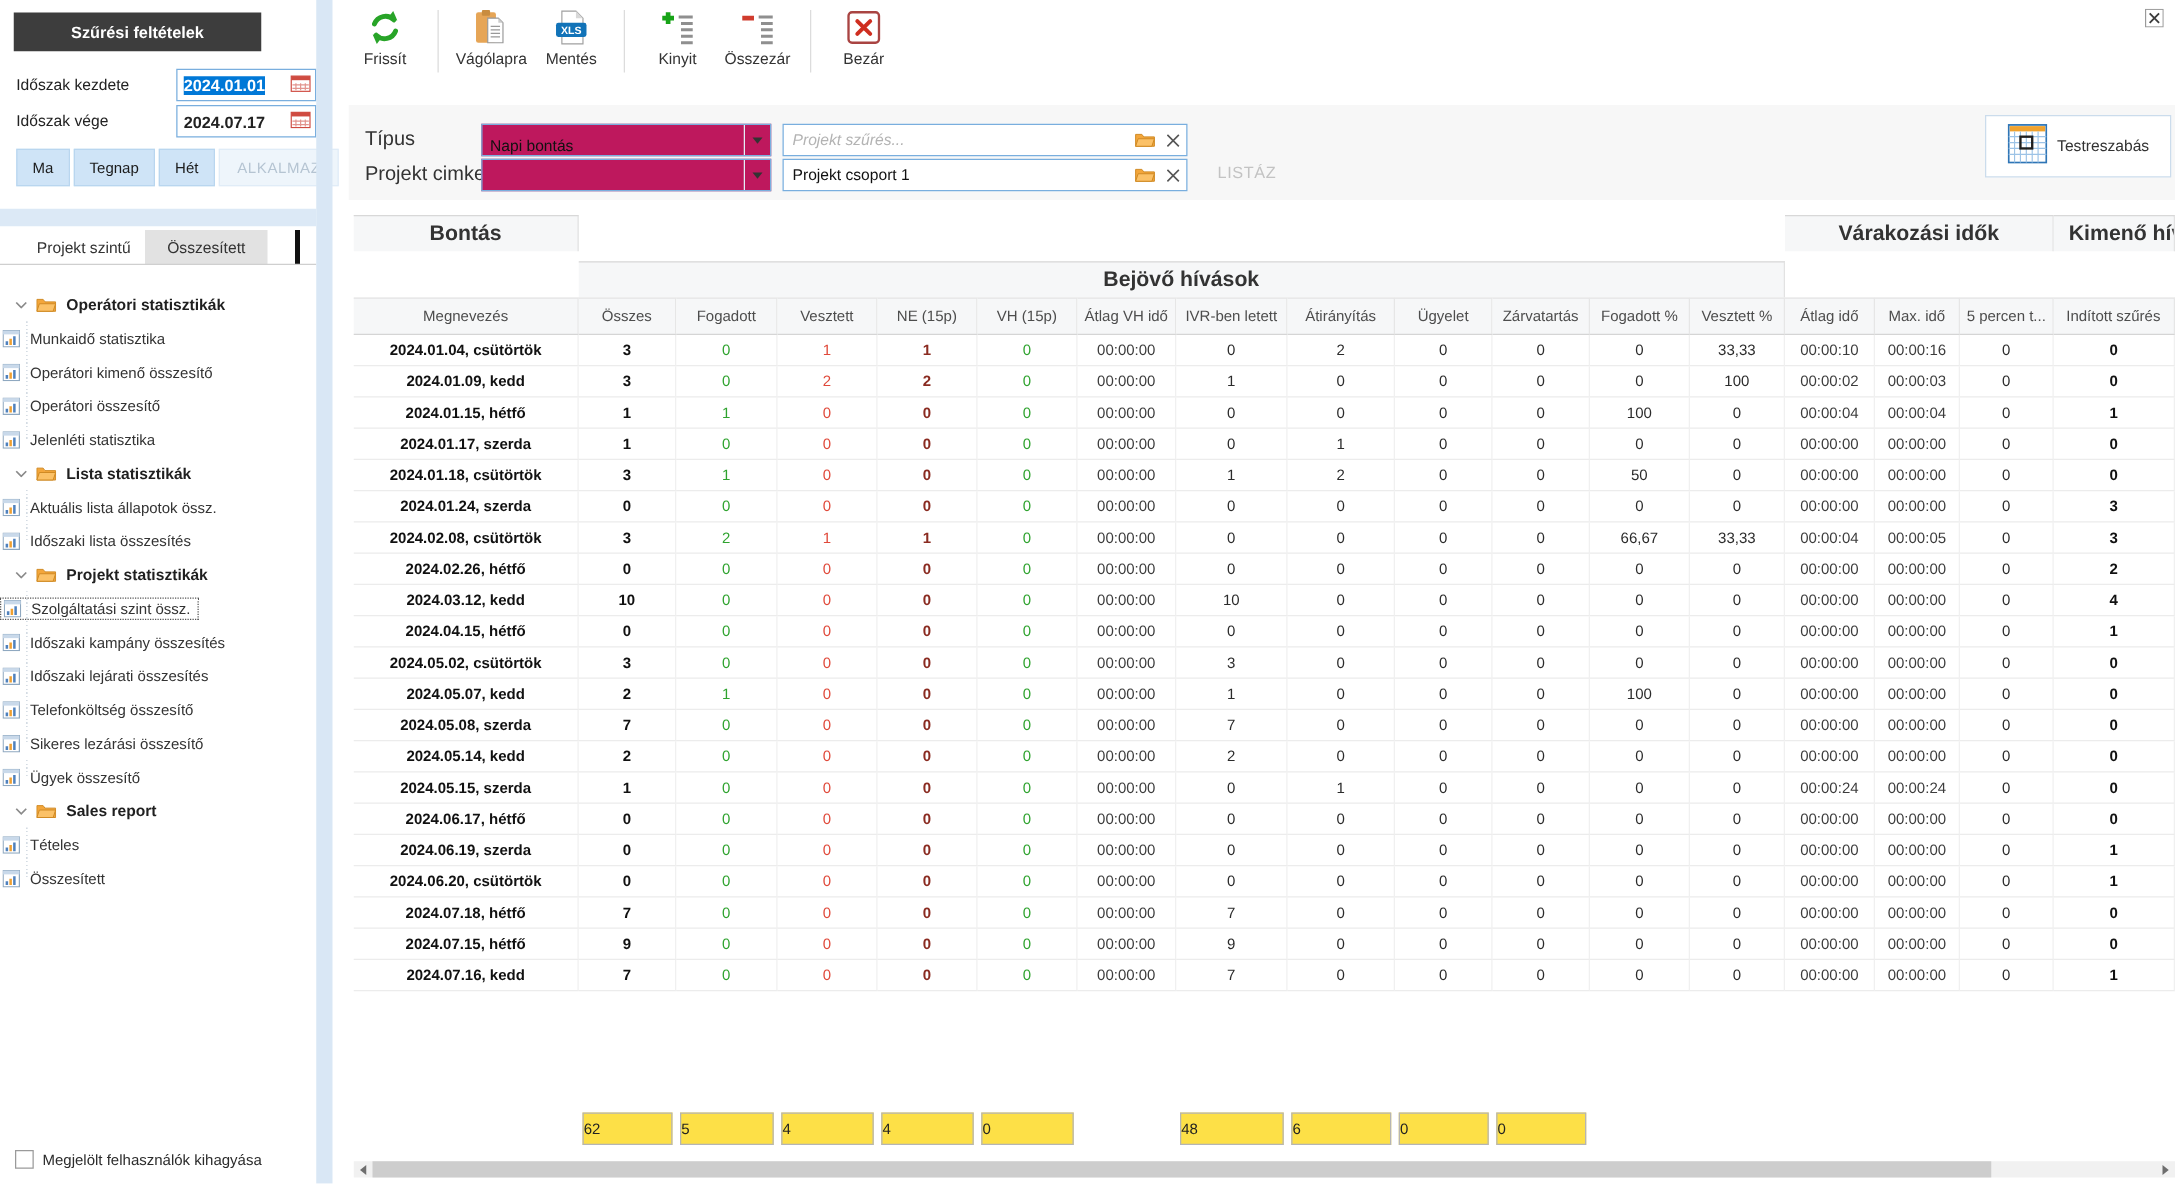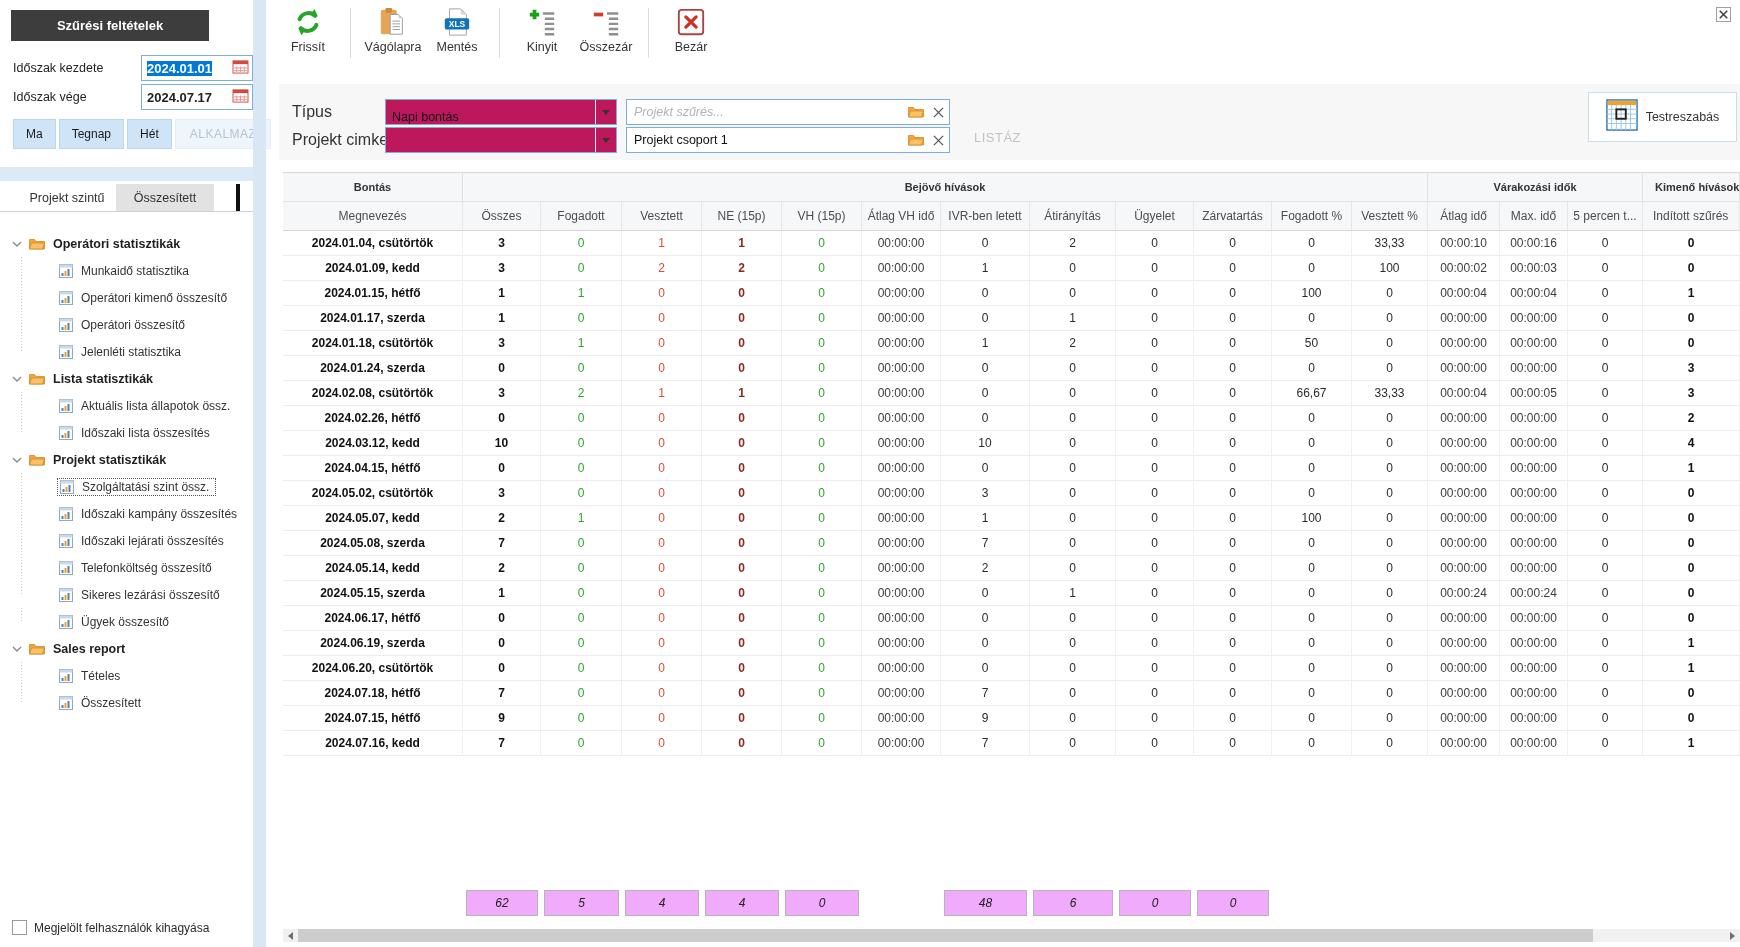--- a/index.html
+++ b/index.html
@@ -26,21 +26,21 @@
        font-size:12.5px;color:#333;}
   .tab.t0{left:18px;width:98px;background:#fff;}
   .tab.t1{left:116px;width:98px;background:#e2e2e2;}
   .tabbar{position:absolute;left:236px;top:0;width:4px;height:28px;background:#111;}
   .tabline{position:absolute;left:0;top:211px;width:253px;height:1px;background:#cfcfcf;}
   .tree{position:absolute;left:0;top:230px;width:253px;}
   .trow-f{height:27px;display:flex;align-items:center;font-size:12.5px;font-weight:bold;color:#1f1f1f;padding-left:12px;}
   .trow-f .chev{margin-right:7px;display:flex;}
   .trow-f .fico{margin-right:8px;display:flex;}
   .tchildren{position:relative;}
-  .tleaf{height:27px;display:flex;align-items:center;font-size:12px;color:#333;padding-left:57px;}
+  .tleaf{height:27px;display:flex;align-items:center;font-size:12px;color:#333;}
   .tleaf .lico{margin-right:8px;display:flex;}
   .tleaf.sel .inner{border:1px dotted #555;}
   .tleaf .inner{display:flex;align-items:center;padding:1px 6px 1px 2px;}
   .dotline{position:absolute;left:21px;top:0;bottom:13px;width:1px;
            background:repeating-linear-gradient(to bottom,#c6d0da 0 1px,transparent 1px 3px);}
   .sb-footer{position:absolute;left:12px;top:920px;display:flex;align-items:center;font-size:12px;color:#2b2b2b;}
   .cbx{width:13px;height:13px;border:1px solid #9a9a9a;background:#fff;margin-right:7px;}
 
   
   .toolbar{position:absolute;left:266px;top:0;height:62px;display:flex;align-items:flex-start;padding:6px 0 0 10px;}
@@ -64,39 +64,39 @@
   .finput .icb{width:22px;height:100%;display:flex;align-items:center;justify-content:center;}
   .listaz{position:absolute;left:695px;top:46px;font-size:13px;color:#c3c3c3;letter-spacing:.5px;}
   .custom{position:absolute;left:1309px;top:8px;width:147px;height:48px;background:#fff;border:1px solid #cbdcec;
           display:flex;align-items:center;justify-content:center;}
   .custom .cl{font-size:12.5px;color:#333;margin-left:8px;}
 
   
   .tbl{position:absolute;left:283px;top:172px;width:1457px;font-size:12px;}
   .grow{display:grid;}
   .gcell{height:28px;line-height:28px;text-align:center;background:#f6f7f8;color:#333;font-weight:bold;
-         font-size:11px;border-right:1px solid #e2e2e2;border-top:1px solid #d8d8d8;overflow:hidden;white-space:nowrap;}
+         font-size:17px;border-right:1px solid #e2e2e2;border-top:1px solid #d8d8d8;overflow:hidden;white-space:nowrap;}
   .gcell.clipL{text-align:left;padding-left:12px;}
   .hcell{height:28px;line-height:28px;text-align:center;background:#f6f7f8;color:#4d4d4d;
          border-right:1px solid #e6e6e6;border-top:1px solid #e3e3e3;border-bottom:1px solid #d5d5d5;
          overflow:hidden;white-space:nowrap;}
   .hcell.clipL{text-align:left;padding-left:10px;}
   .dcell{height:24px;line-height:24px;text-align:center;border-right:1px solid #f0f0f0;
          border-bottom:1px solid #ececec;overflow:hidden;white-space:nowrap;color:#2b2b2b;}
   .c-name{font-weight:bold;color:#111;}
   .c-bold{font-weight:bold;color:#111;}
   .c-green{color:#2fa32f;}
   .c-red{color:#e0493a;}
   .c-maroon{color:#8a2b21;font-weight:bold;}
   .c-time{color:#3c3c3c;}
 
   
   .sumrow{position:absolute;left:283px;top:890px;width:1457px;display:grid;}
-  .sumbox{height:24px;line-height:24px;margin:0 3px;border:1px solid #b5b5b5;background:#f0abfc;
-          text-align:center;font-size:12px;color:#222;font-style:italic;}
+  .sumbox{height:24px;line-height:24px;margin:0 3px;border:1px solid #b5b5b5;background:#fde047;
+          text-align:left;font-size:12px;color:#222;}
   .hscroll{position:absolute;left:283px;top:929px;width:1457px;height:13px;background:#f1f1f1;display:flex;align-items:center;}
   .sarr{width:15px;height:13px;display:flex;align-items:center;justify-content:center;}
   .tri-l{width:0;height:0;border-top:4px solid transparent;border-bottom:4px solid transparent;border-right:5px solid #6e6e6e;}
   .tri-r{width:0;height:0;border-top:4px solid transparent;border-bottom:4px solid transparent;border-left:5px solid #6e6e6e;}
   .thumb{width:1295px;height:13px;background:#cdcdcd;}
   .wclose{position:absolute;left:1716px;top:7px;cursor:default;}
 </style>
 </head>
 <body>
 
@@ -550,21 +550,21 @@
             </g>
             <rect x="11" y="11" width="10" height="10" fill="none" stroke="#1f1f1f" stroke-width="2"></rect>
           </svg></span>
       <span class="cl">Testreszabás</span>
     </div>
   </div>
 
   <div class="tbl" id="table">
       <div class="grow" style="grid-template-columns: 180px 78px 81px 80px 80px 80px 79px 89px 86px 78px 78px 80px 76px 72px 68px 75px 97px;">
         <div class="gcell" style="grid-column: span 1;">Bontás</div>
-        <div class="gcell" style="grid-column: span 12;">Bejövő hívások</div>
+        <div class="gcell" style="grid-column: span 12; margin-top: 37px;">Bejövő hívások</div>
         <div class="gcell" style="grid-column: span 3;">Várakozási idők</div>
         <div class="gcell clipL" style="grid-column: span 1;">Kimenő hívások</div>
       </div>
       <div class="grow" style="grid-template-columns: 180px 78px 81px 80px 80px 80px 79px 89px 86px 78px 78px 80px 76px 72px 68px 75px 97px;">
         <div class="hcell">Megnevezés</div>
         <div class="hcell">Összes</div>
         <div class="hcell">Fogadott</div>
         <div class="hcell">Vesztett</div>
         <div class="hcell">NE (15p)</div>
         <div class="hcell">VH (15p)</div>

